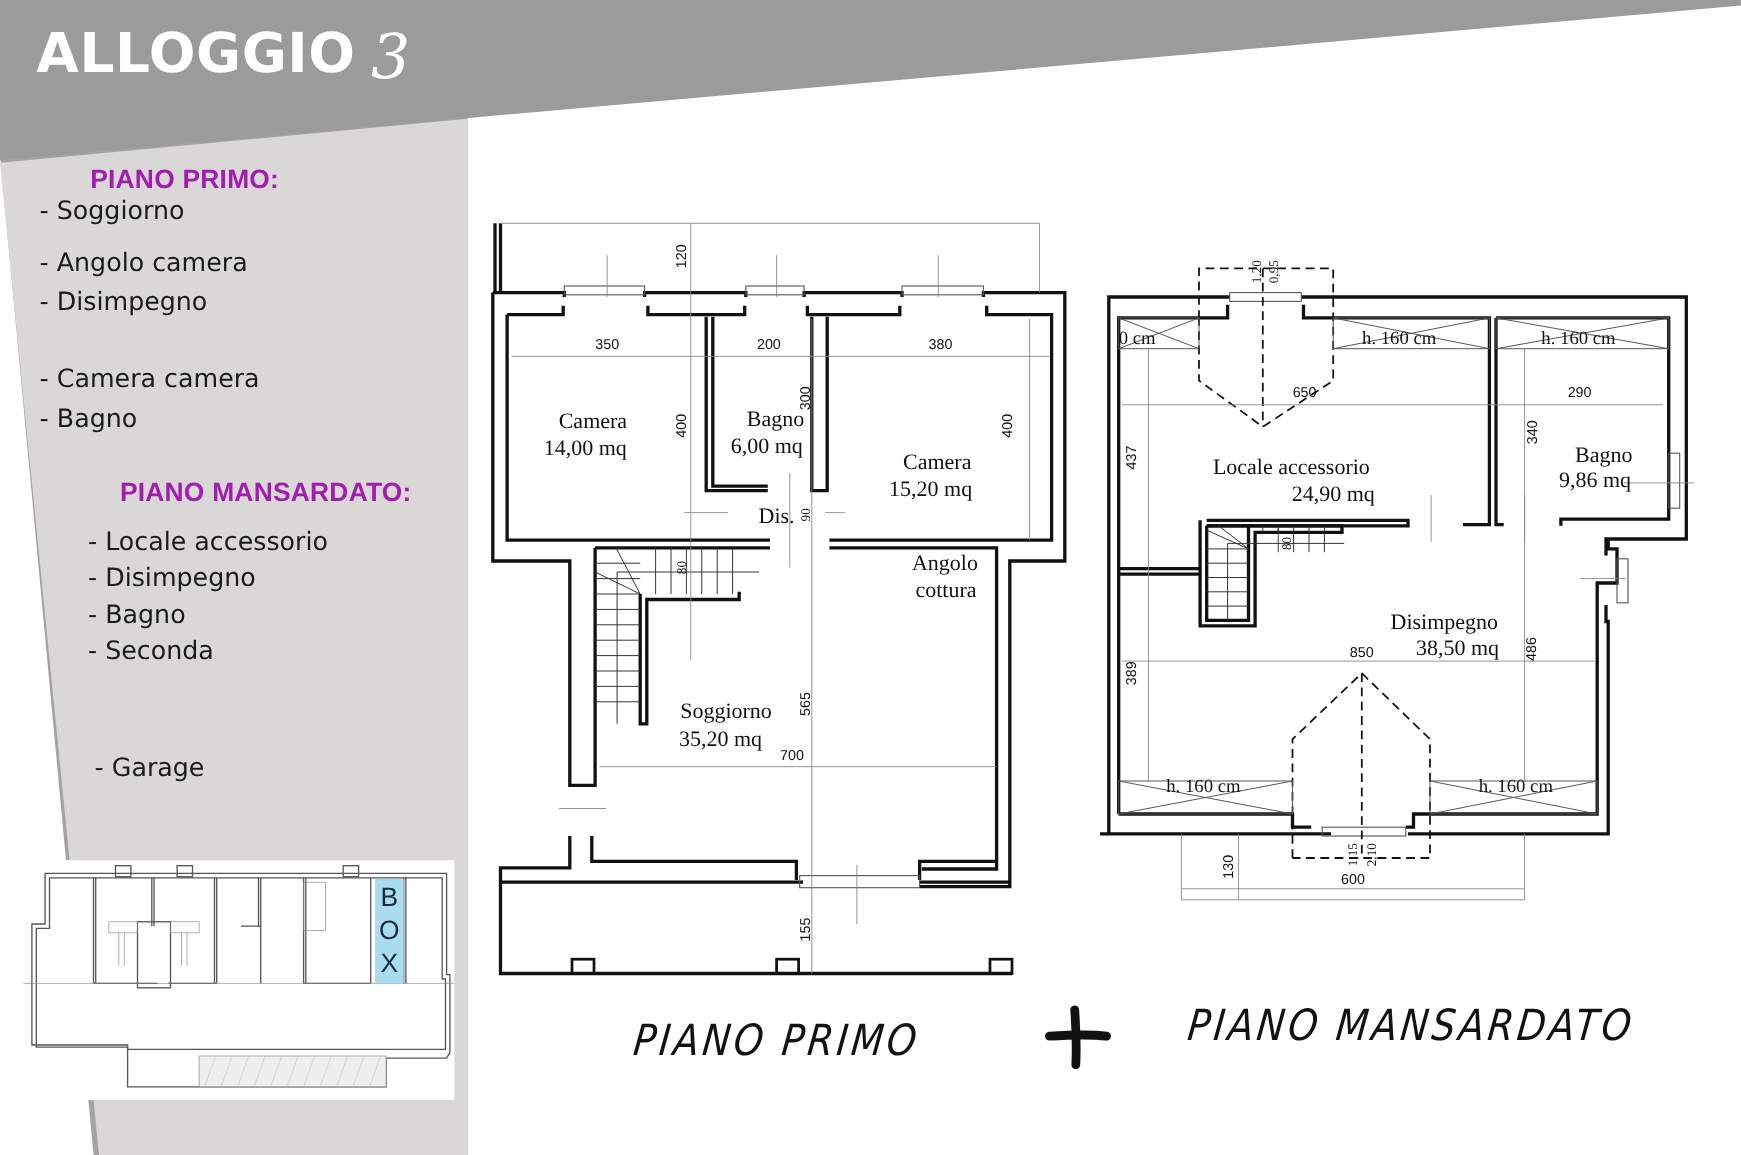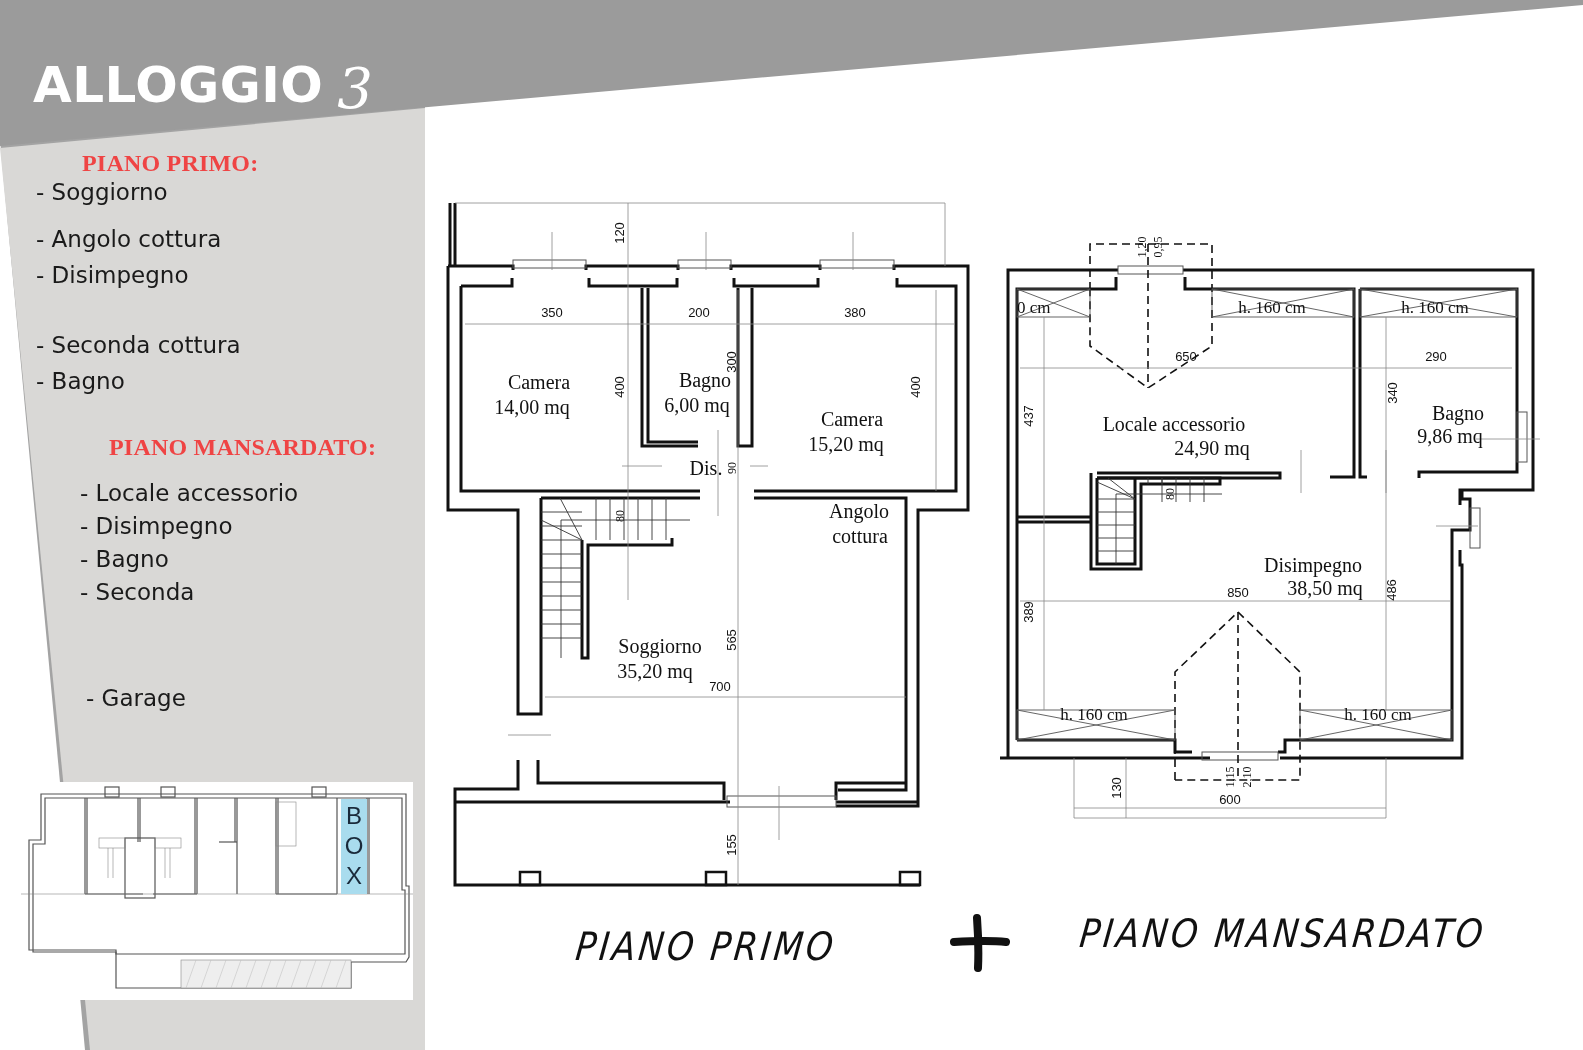--- a/index.html
+++ b/index.html
@@ -1,30 +1,30 @@
 <!DOCTYPE html>
 <html><head>
   <meta charset="utf-8">
   <style>
     * { margin: 0; padding: 0; box-sizing: border-box; }
     html, body { width: 1583px; height: 1050px; overflow: hidden; background: #ffffff; }
     body { position: relative; font-family: "Liberation Sans", sans-serif; }
     .title {
       position: absolute; left: 33px; top: 14px;
       font-family: "DejaVu Sans", sans-serif; font-weight: bold;
-      font-size: 50px; color: #ffffff; letter-spacing: 0.5px; margin-top: 36px;
+      font-size: 50px; color: #ffffff; letter-spacing: 0.5px;
     }
     .title .num {
       font-family: "DejaVu Serif", serif; font-style: italic; font-weight: normal;
       font-size: 56px; margin-left: 14px; display: inline-block; transform: translateY(6px);
     }
     .legend { position: absolute; left: 0; top: 0; width: 425px; height: 1050px; }
     .legend .h {
-      position: absolute; font-family: Liberation Serif, serif; font-weight: bold;
-      font-size: 24px; color: #ef4444; letter-spacing: 0.2px; text-align: center;
+      position: absolute; font-family: Liberation Sans, sans-serif; font-weight: bold;
+      font-size: 24px; color: #a21caf; letter-spacing: 0.2px; text-align: center;
     }
     .legend .it {
       position: absolute; font-family: "DejaVu Sans", sans-serif;
       font-size: 23px; color: #1a1a1a;
     }
 
     .mini-plan { position: absolute; left: 21px; top: 782px; width: 392px; height: 218px; background: #ffffff; }
 
     .plan-svg { position: absolute; left: 0; top: 0; }
     .room-label { font-family: "Liberation Serif", serif; font-size: 20px; fill: #111; }
@@ -50,23 +50,23 @@
   <polygon points="0,0 1583,0 1583,5 372,112 0,146" fill="#9b9b9b"></polygon>
 </svg>
 
 <div class="title">
   <span>ALLOGGIO</span><span class="num">3</span>
 </div>
 
 <div class="legend">
   <div class="h" style="left:82px;top:150px;">PIANO PRIMO:</div>
   <div class="it" style="left:36px;top:179px;">- Soggiorno</div>
-  <div class="it" style="left:36px;top:226px;">- Angolo cottura</div>
+  <div class="it" style="left:36px;top:226px;">- Angolo camera</div>
   <div class="it" style="left:36px;top:262px;">- Disimpegno</div>
-  <div class="it" style="left:36px;top:332px;">- Seconda cottura</div>
+  <div class="it" style="left:36px;top:332px;">- Camera camera</div>
   <div class="it" style="left:36px;top:368px;">- Bagno</div>
 
   <div class="h" style="left:73px;top:434px;margin-left:36px;">PIANO MANSARDATO:</div>
   <div class="it" style="left:80px;top:480px;">- Locale accessorio</div>
   <div class="it" style="left:80px;top:513px;">- Disimpegno</div>
   <div class="it" style="left:80px;top:546px;">- Bagno</div>
   <div class="it" style="left:80px;top:579px;">- Seconda</div>
 
   <div class="it" style="left:86px;top:685px;">- Garage</div>
 </div>

